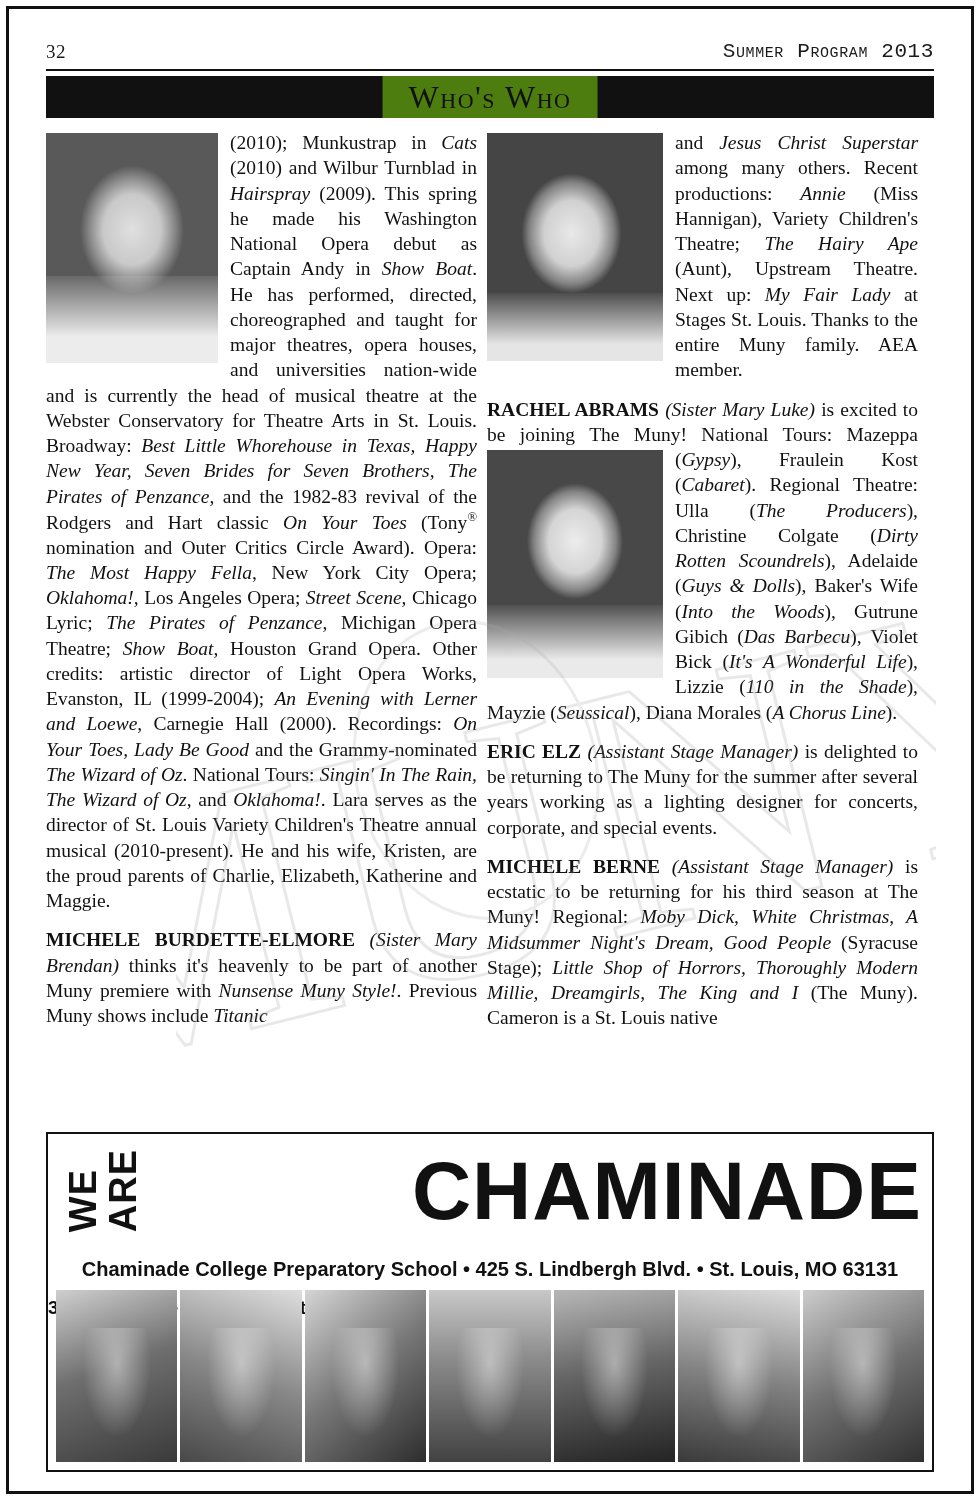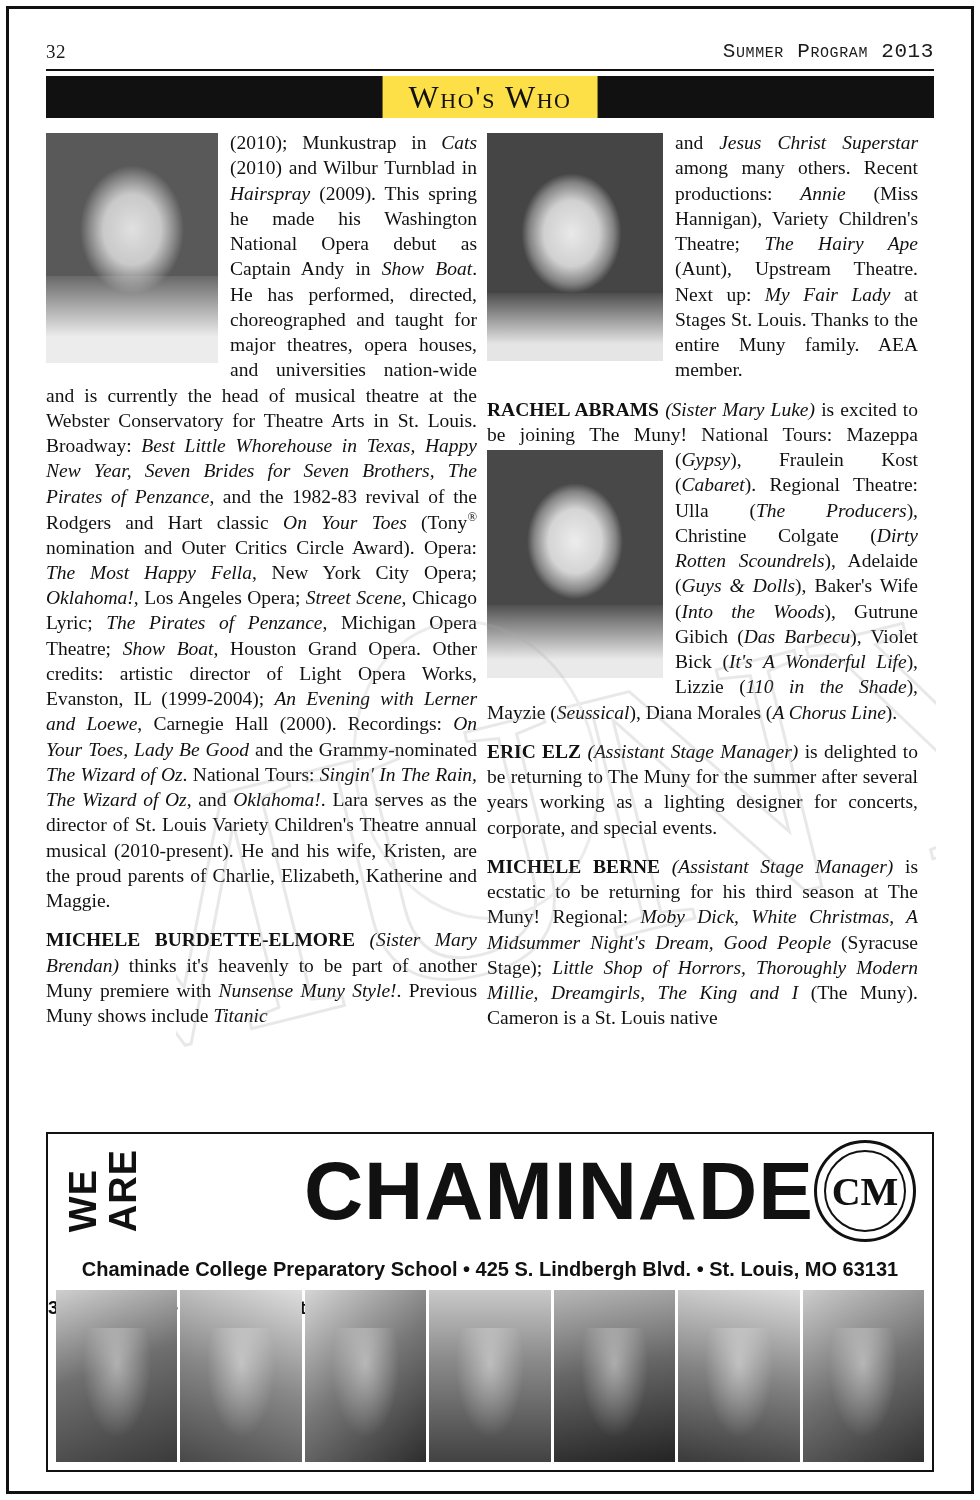--- a/index.html
+++ b/index.html
@@ -65,21 +65,21 @@
     position: absolute;
     left: 0; right: 0; top: 0;
     height: 42px;
     background: #111;
   }
   .banner-label {
     position: absolute;
     left: 50%;
     top: 0;
     transform: translateX(-50%);
-    background: #fde047;
+    background: #4d7c0f;
     padding: 0 26px;
     height: 42px;
     line-height: 42px;
     font-family: "Liberation Serif", serif;
     font-variant: small-caps;
     font-size: 32px;
     letter-spacing: 1.5px;
     color: #111;
     white-space: nowrap;
   }
@@ -356,23 +356,20 @@
       </div>
     </div>
 
     <div class="ad">
       <div class="ad-top">
         <div class="ad-weare">
           <span>WE</span>
           <span>ARE</span>
         </div>
         <div class="ad-chaminade">CHAMINADE</div>
-        <div class="ad-seal">
-          <div class="ad-seal-mono">CM</div>
-        </div>
       </div>
       <div class="ad-line1">Chaminade College Preparatory School • 425 S. Lindbergh Blvd. • St. Louis, MO 63131</div>
       <div class="ad-line2">314-692-6640 • chaminade-stl.org</div>
 
       <div class="ad-strip">
         <div class="ad-photo ph1"></div>
         <div class="ad-photo ph2"></div>
         <div class="ad-photo ph3"></div>
         <div class="ad-photo ph4"></div>
         <div class="ad-photo ph5"></div>

